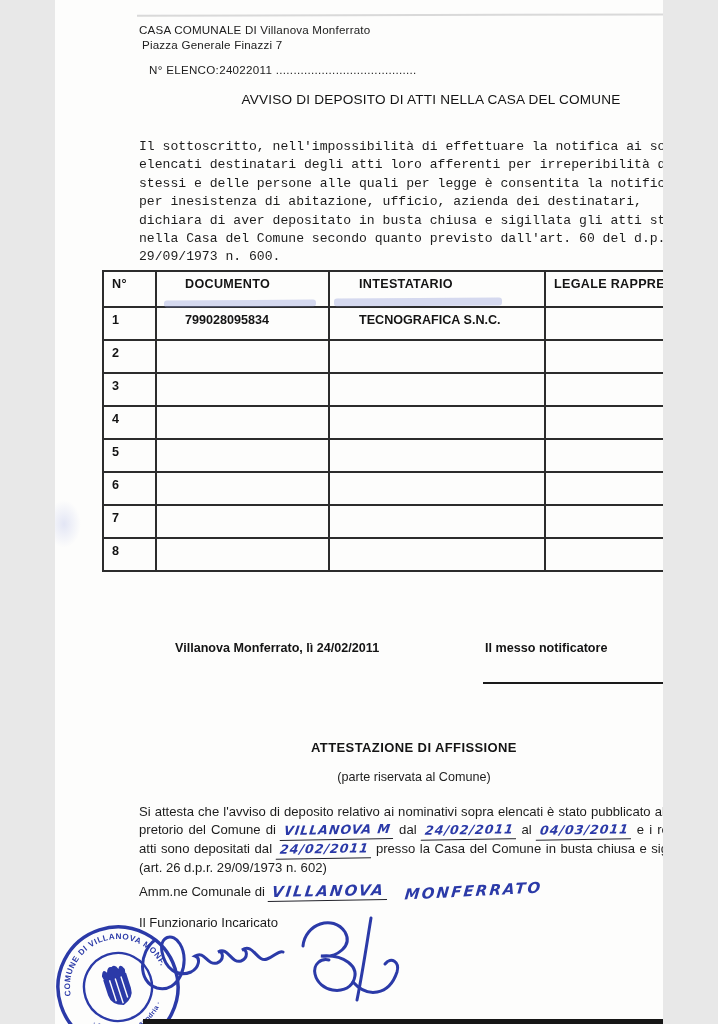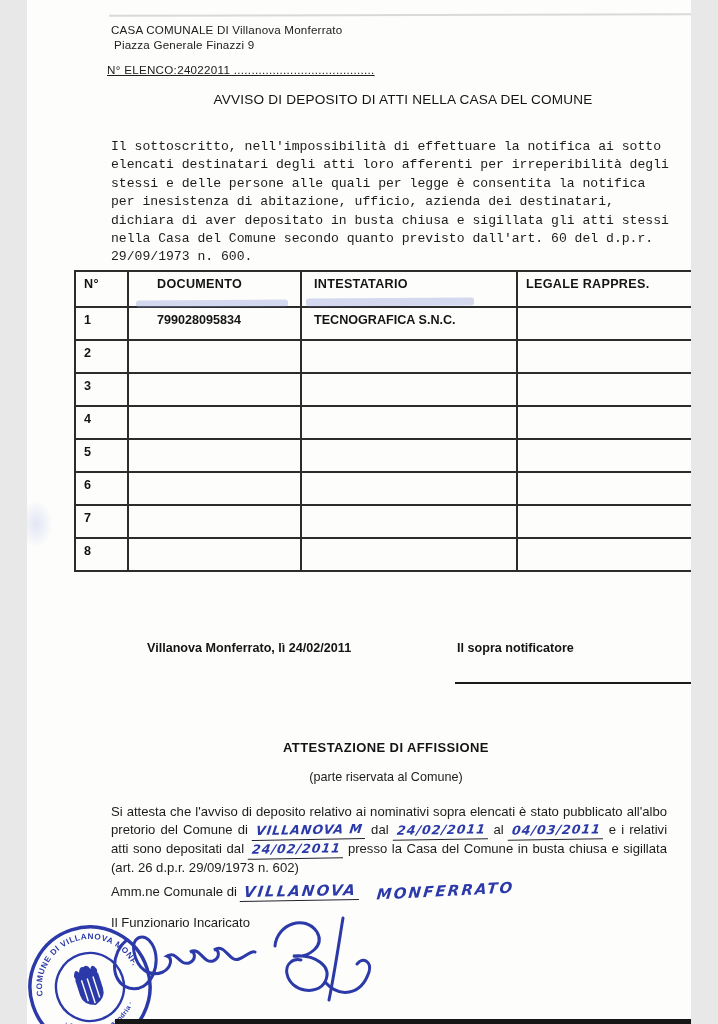--- a/index.html
+++ b/index.html
@@ -1,21 +1,21 @@
 <!DOCTYPE html>
 <html><head>
 <meta charset="utf-8">
 <style>
   * { margin: 0; padding: 0; box-sizing: border-box; }
   html, body { background: #e8e8e8; }
   body { font-family: "Liberation Sans", sans-serif; }
 
   .page {
     position: relative;
-    width: 664px;
+    width: 608px;
     height: 1024px;
     margin: 0 auto;
     background: #fdfdfc;
     overflow: hidden;
     color: #1b1b1b;
   }
 
   .scan-top-line {
     position: absolute;
     left: 82px; top: 14px;
@@ -29,25 +29,24 @@
     left: 84px; top: 22px;
     font-size: 11.6px;
     line-height: 15px;
     color: #202020;
     letter-spacing: 0.2px;
   }
   .header-block .line2 { padding-left: 3px; }
 
   .elenco-line {
     position: absolute;
-    left: 80px; top: 63px;
+    left: 94px; top: 63px;
     font-size: 11.6px;
     color: #202020;
     letter-spacing: 0.3px;
-    text-decoration: underline;
   }
 
   .doc-title {
     position: absolute;
     left: 0; top: 92px;
     width: 718px;
     text-align: center;
     font-size: 13.6px;
     color: #141414;
     letter-spacing: 0.2px;
@@ -77,21 +76,21 @@
     text-align: left;
     font-size: 12.6px;
     color: #141414;
     padding: 5px 4px 0 8px;
     overflow: hidden;
     white-space: nowrap;
   }
   table.deposit th { font-weight: bold; height: 36px; letter-spacing: 0.3px; }
   table.deposit td { height: 33px; font-weight: bold; }
   table.deposit .c-doc  { padding-left: 28px; }
-  table.deposit .c-int  { padding-left: 12px; }
+  table.deposit .c-int  { padding-left: 29px; }
 
   .hl-streak {
     position: absolute;
     background: rgba(148,158,218,0.38);
     border-radius: 3px;
     pointer-events: none;
   }
   .hl-doc { left: 109px; top: 300px; width: 152px; height: 7px; transform: rotate(-0.4deg); }
   .hl-int { left: 279px; top: 298px; width: 168px; height: 8px; transform: rotate(-0.3deg); }
   .smudge {
@@ -200,21 +199,21 @@
 </style>
 </head>
 <body>
 
 <div class="page">
 
   <div class="scan-top-line"></div>
 
   <div class="header-block">
     <div class="line1">CASA COMUNALE DI  Villanova Monferrato</div>
-    <div class="line2">Piazza Generale Finazzi 9</div>
+    <div class="line2">Piazza Generale Finazzi 7</div>
   </div>
 
   <div class="elenco-line">N° ELENCO:24022011 ........................................</div>
 
   <div class="doc-title">AVVISO DI DEPOSITO DI ATTI NELLA CASA DEL COMUNE</div>
 
   <div class="intro-par">Il sottoscritto, nell'impossibilità di effettuare la notifica ai sotto elencati destinatari degli atti loro afferenti per irreperibilità degli stessi e delle persone alle quali per legge è consentita la notifica per inesistenza di abitazione, ufficio, azienda dei destinatari, dichiara di aver depositato in busta chiusa e sigillata gli atti stessi nella Casa del Comune secondo quanto previsto dall'art. 60 del d.p.r. 29/09/1973 n. 600.</div>
 
   <table class="deposit">
     <colgroup>
@@ -279,21 +278,21 @@
       <td></td>
     </tr>
   </tbody>
     </table>
 
   <div class="hl-streak hl-doc"></div>
   <div class="hl-streak hl-int"></div>
   <div class="smudge"></div>
 
   <div class="place-date">Villanova Monferrato, lì  24/02/2011</div>
-  <div class="messo-label">Il sopra notificatore</div>
+  <div class="messo-label">Il messo notificatore</div>
   <div class="messo-sign-line"></div>
 
   <div class="attest-title">ATTESTAZIONE DI AFFISSIONE</div>
   <div class="attest-sub">(parte riservata al Comune)</div>
 
   <div class="attest-par">
     <span>Si attesta che l'avviso di deposito relativo ai nominativi sopra elencati è stato pubblicato all'albo pretorio del Comune di</span>
     <span class="hw u">VILLANOVA M</span>
     <span>dal</span>
     <span class="hw u">24/02/2011</span>

